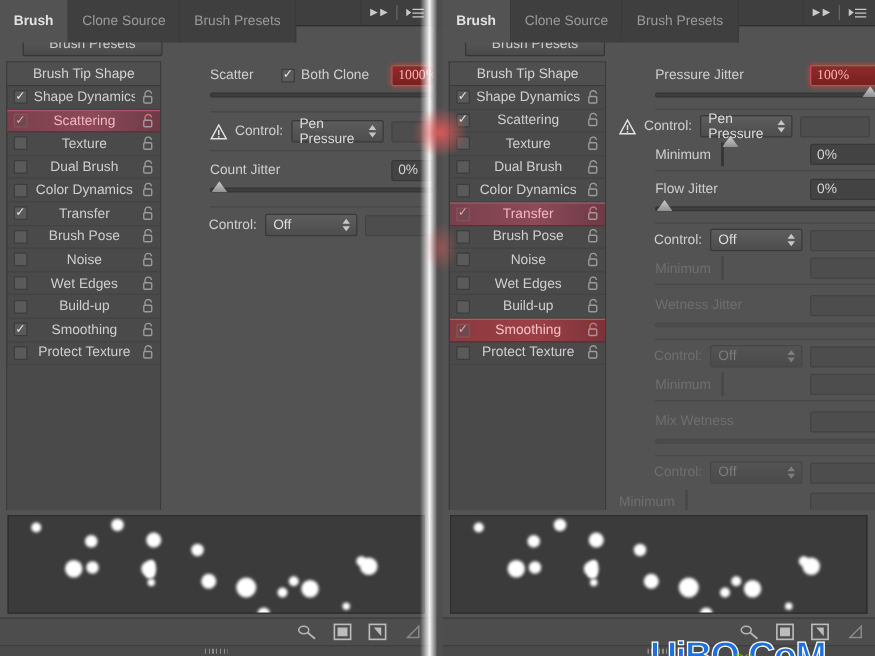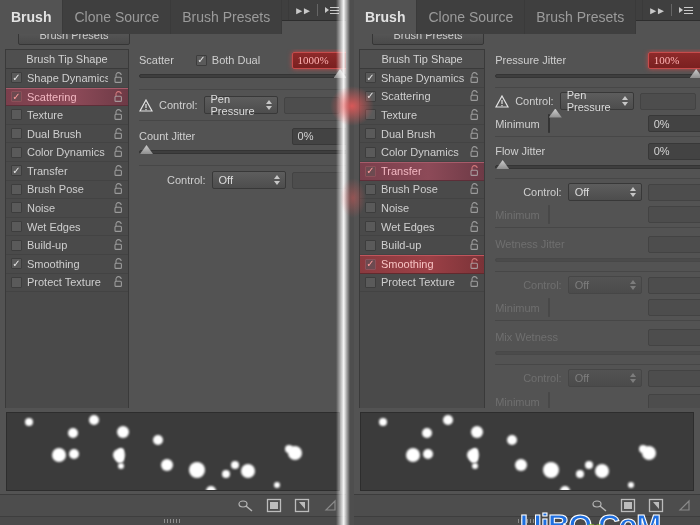--- a/index.html
+++ b/index.html
@@ -22,21 +22,21 @@
   .gutter { position:absolute; top:0; left:346px; width:8px; height:525px; background:#4e4e4e; }
 
   
   .tabbar {
     position: relative; height: 21px; background: #454545;
     display: flex; align-items: stretch;
     border-bottom: 1px solid #2e2e2e;
   }
   .tab {
     padding: 17px 11px; display: flex; align-items: center;
-    font-size: 14px; color: #9b9b9b;
+    font-size: 11px; color: #9b9b9b;
     border-right: 1px solid #3a3a3a;
     background: #3f3f3f;
   }
   .tab.active { background: #535353; color: #e2e2e2; font-weight: bold; }
   .tabspacer { flex: 1; background: #3f3f3f; border-right: 1px solid #3a3a3a; }
   .tabicons {
     display: flex; align-items: center; gap: 7px;
     padding: 0 7px 0 5px; background: #3f3f3f;
   }
   .ic-dbl { color: #c9c9c9; font-size: 10px; letter-spacing: -2px; }
@@ -56,21 +56,21 @@
     background: linear-gradient(#5c5c5c,#4a4a4a);
     border: 1px solid #363636; color: #ccc; font-size: 11px;
     display: flex; align-items: center; justify-content: center;
   }
 
   
   .body { flex: 1; display: flex; position: relative; overflow: hidden; }
   .sidebar {
     width: 124px; margin-left: 5px; background: #4a4a4a;
     border: 1px solid #3a3a3a; border-bottom: none;
-    display: flex; flex-direction: column;
+    display: flex; flex-direction: column; text-align: center;
   }
   .right .sidebar { width: 130px; }
   .sb-head {
     height: 19px; display: flex; align-items: center; justify-content: center;
     font-size: 11px; color: #d2d2d2; background: #4f4f4f;
     border-bottom: 1px solid #3a3a3a;
   }
   .sb-item {
     height: 18.6px; display: flex; align-items: center; gap: 5px;
     padding: 0 4px 0 5px; border-bottom: 1px solid #434343;
@@ -92,21 +92,21 @@
   }
   .cb.on { color: #e6e6e6; }
   .sb-item.hl .cb.on, .sb-item.hl2 .cb.on { color: #ff9c9c; background:#6c4a50; border-color:#8d5059;}
   .sb-label { flex: 1; overflow: hidden; white-space: nowrap; }
   .lock { width: 11px; height: 12px; flex: 0 0 auto; opacity: .75; }
   .sb-item.hl .lock path, .sb-item.hl2 .lock path { stroke: #ef8b8b; }
   .sb-fill { flex: 1; background: #4a4a4a; }
 
   
   .options { flex: 1; position: relative; background: #535353; padding-left: 10px; padding-right: 14px; }
-  .sect { border-bottom: 1px solid #474747; }
+  .sect { border-bottom: 1px solid #474747; margin-left: 29px; }
   .row { display: flex; align-items: center; height: 22px; position: relative; }
   .lbl { font-size: 11px; color: #cfcfcf; }
   .lbl.dim { color: #6f6f6f; }
   .grow { flex: 1; }
   .valbox {
     width: 56px; height: 17px; background: #434343; border: 1px solid #383838;
     border-radius: 2px; font-size: 11px; color: #d4d4d4;
     display: flex; align-items: center; padding-left: 5px;
   }
   .valbox.alert {
@@ -335,21 +335,21 @@
         <div class="sb-fill"></div>
       </div>
 
       <div class="options">
 
         <div class="sect">
           <div class="row">
             <span class="lbl">Scatter</span>
             <span style="width:22px"></span>
             <span class="cb on">✓</span>
-            <span class="lbl" style="margin-left:5px">Both Dual</span>
+            <span class="lbl" style="margin-left:5px">Both Clone</span>
             <span class="grow"></span>
             <span class="valbox alert">1000%</span>
           </div>
           <div class="track" style="margin-bottom:11px">
             <span class="thumb" style="left:calc(100% - 13px)"></span>
           </div>
         </div>
 
         <div class="sect">
           <div class="ctrlrow" style="height:30px">

